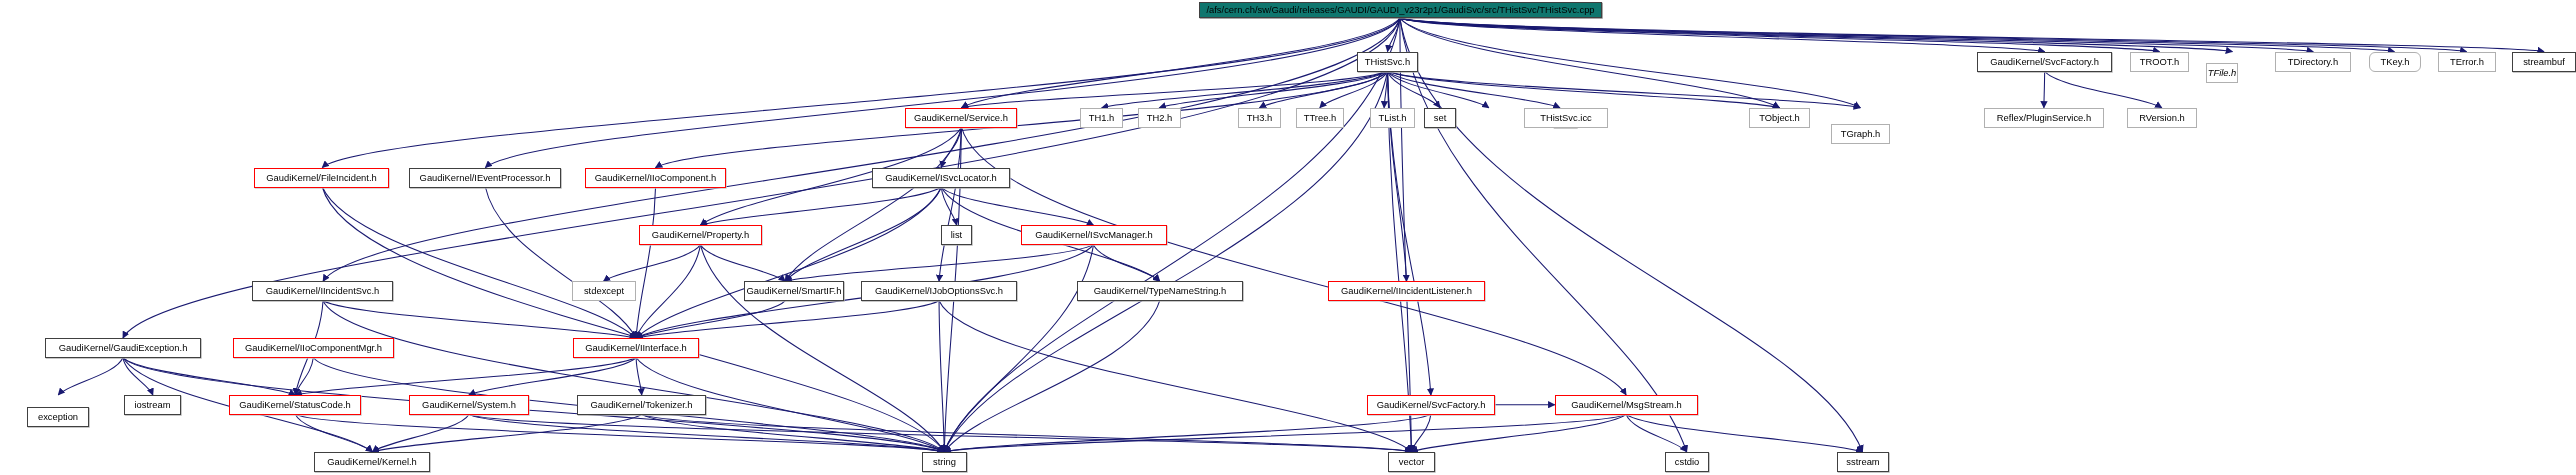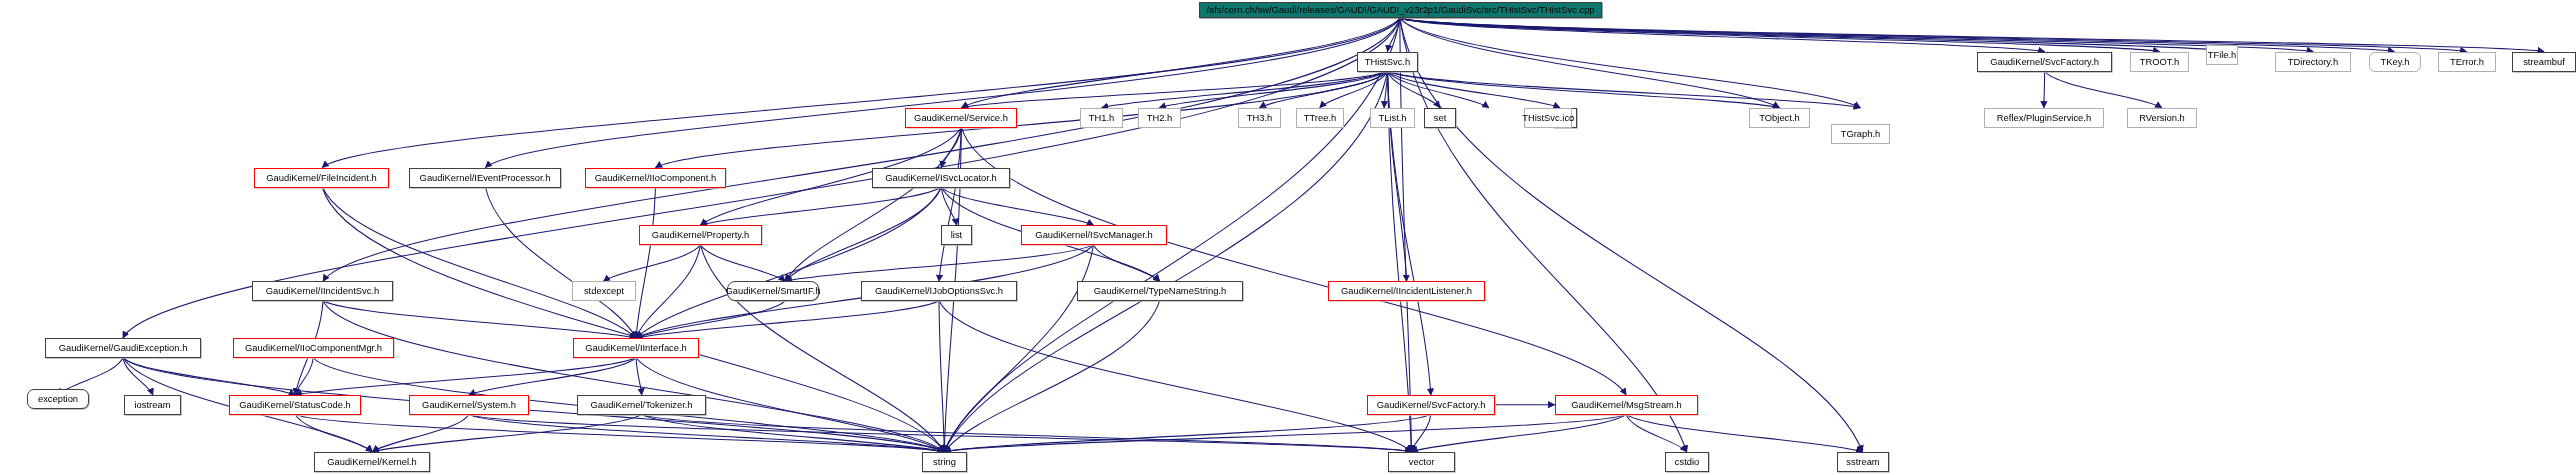--- a/index.html
+++ b/index.html
@@ -145,61 +145,61 @@
         <path d="M 2173.5 554 C 2181.438 576.5, 2242.026 589, 2254.5 604" marker-end="url(#ah)"></path>
         <path d="M 2173.5 554 C 2204.468 576.5, 2440.836 589, 2489.5 604" marker-end="url(#ah)"></path>
         <path d="M 2173.5 554 C 2145.374 576.5, 1930.698 589, 1886.5 604" marker-end="url(#ah)"></path>
       </g>
   </svg>
   <div id="node-layer">
       <div class="node title" style="left: 1199px; top: 1.5px; width: 403px; height: 16.5px;">/afs/cern.ch/sw/Gaudi/releases/GAUDI/GAUDI_v23r2p1/GaudiSvc/src/THistSvc/THistSvc.cpp</div>
       <div class="node solid" style="left: 1357px; top: 52px; width: 61px;">THistSvc.h</div>
       <div class="node solid" style="left: 1977px; top: 52px; width: 135px;">GaudiKernel/SvcFactory.h</div>
       <div class="node grey" style="left: 2130px; top: 52px; width: 59px;">TROOT.h</div>
-      <div class="node grey" style="left: 2206px; top: 45px; width: 32px;">TFile.h</div>
+      <div class="node grey" style="left: 2206px; top: 63px; width: 32px; font-style: italic;">TFile.h</div>
       <div class="node grey" style="left: 2275px; top: 52px; width: 76px;">TDirectory.h</div>
       <div class="node grey" style="left: 2369px; top: 52px; width: 52px; border-radius: 6px;">TKey.h</div>
       <div class="node grey" style="left: 2438px; top: 52px; width: 58px;">TError.h</div>
       <div class="node solid" style="left: 2512px; top: 52px; width: 64px;">streambuf</div>
       <div class="node red" style="left: 905px; top: 108px; width: 112px;">GaudiKernel/Service.h</div>
       <div class="node grey" style="left: 1080px; top: 108px; width: 43px;">TH1.h</div>
       <div class="node grey" style="left: 1138px; top: 108px; width: 43px;">TH2.h</div>
       <div class="node grey" style="left: 1238px; top: 108px; width: 43px;">TH3.h</div>
       <div class="node grey" style="left: 1296px; top: 108px; width: 48px;">TTree.h</div>
       <div class="node grey" style="left: 1370px; top: 108px; width: 45px;">TList.h</div>
       <div class="node solid" style="left: 1424px; top: 108px; width: 32px;">set</div>
       <div class="node solid" style="left: 1553px; top: 108px; width: 24px; text-align: center;">map</div>
-      <div class="node grey" style="left: 1524px; top: 108px; width: 48px;">THistSvc.icc</div>
+      <div class="node grey" style="left: 1524px; top: 108px; width: 84px;">THistSvc.icc</div>
       <div class="node grey" style="left: 1749px; top: 108px; width: 61px;">TObject.h</div>
       <div class="node grey" style="left: 1831px; top: 108px; width: 59px; margin-top: 16px;">TGraph.h</div>
       <div class="node grey" style="left: 1984px; top: 108px; width: 120px;">Reflex/PluginService.h</div>
       <div class="node grey" style="left: 2127px; top: 108px; width: 70px;">RVersion.h</div>
       <div class="node red" style="left: 254px; top: 168px; width: 135px;">GaudiKernel/FileIncident.h</div>
       <div class="node solid" style="left: 409px; top: 168px; width: 152px;">GaudiKernel/IEventProcessor.h</div>
       <div class="node red" style="left: 585px; top: 168px; width: 141px;">GaudiKernel/IIoComponent.h</div>
       <div class="node solid" style="left: 872px; top: 168px; width: 138px;">GaudiKernel/ISvcLocator.h</div>
       <div class="node red" style="left: 639px; top: 225px; width: 123px;">GaudiKernel/Property.h</div>
       <div class="node solid" style="left: 941px; top: 225px; width: 31px;">list</div>
       <div class="node red" style="left: 1021px; top: 225px; width: 146px;">GaudiKernel/ISvcManager.h</div>
       <div class="node solid" style="left: 252px; top: 281px; width: 141px;">GaudiKernel/IIncidentSvc.h</div>
       <div class="node grey" style="left: 572px; top: 281px; width: 64px;">stdexcept</div>
-      <div class="node solid" style="left: 727px; top: 281px; width: 92px; border-radius: 8px;">GaudiKernel/SmartIF.h</div>
+      <div class="node solid" style="left: 744px; top: 281px; width: 100px;">GaudiKernel/SmartIF.h</div>
       <div class="node solid" style="left: 861px; top: 281px; width: 156px;">GaudiKernel/IJobOptionsSvc.h</div>
       <div class="node solid" style="left: 1077px; top: 281px; width: 166px;">GaudiKernel/TypeNameString.h</div>
       <div class="node red" style="left: 1328px; top: 281px; width: 157px;">GaudiKernel/IIncidentListener.h</div>
       <div class="node solid" style="left: 45px; top: 338px; width: 156px;">GaudiKernel/GaudiException.h</div>
       <div class="node red" style="left: 233px; top: 338px; width: 161px;">GaudiKernel/IIoComponentMgr.h</div>
       <div class="node red" style="left: 573px; top: 338px; width: 126px;">GaudiKernel/IInterface.h</div>
-      <div class="node solid" style="left: 27px; top: 389px; width: 62px; border-radius: 7px;">exception</div>
+      <div class="node solid" style="left: 27px; top: 407px; width: 62px;">exception</div>
       <div class="node solid" style="left: 124px; top: 395px; width: 57px;">iostream</div>
       <div class="node red" style="left: 229px; top: 395px; width: 132px;">GaudiKernel/StatusCode.h</div>
       <div class="node red" style="left: 409px; top: 395px; width: 120px;">GaudiKernel/System.h</div>
       <div class="node solid" style="left: 577px; top: 395px; width: 129px;">GaudiKernel/Tokenizer.h</div>
       <div class="node red" style="left: 1367px; top: 395px; width: 128px;">GaudiKernel/SvcFactory.h</div>
       <div class="node red" style="left: 1555px; top: 395px; width: 143px;">GaudiKernel/MsgStream.h</div>
       <div class="node solid" style="left: 314px; top: 452px; width: 116px;">GaudiKernel/Kernel.h</div>
       <div class="node solid" style="left: 922px; top: 452px; width: 45px;">string</div>
-      <div class="node solid" style="left: 1388px; top: 452px; width: 67px;">vector</div>
+      <div class="node solid" style="left: 1388px; top: 452px; width: 47px;">vector</div>
       <div class="node solid" style="left: 1665px; top: 452px; width: 44px;">cstdio</div>
       <div class="node solid" style="left: 1837px; top: 452px; width: 52px;">sstream</div>
     </div>
 </div>
 
 
 </body></html>

